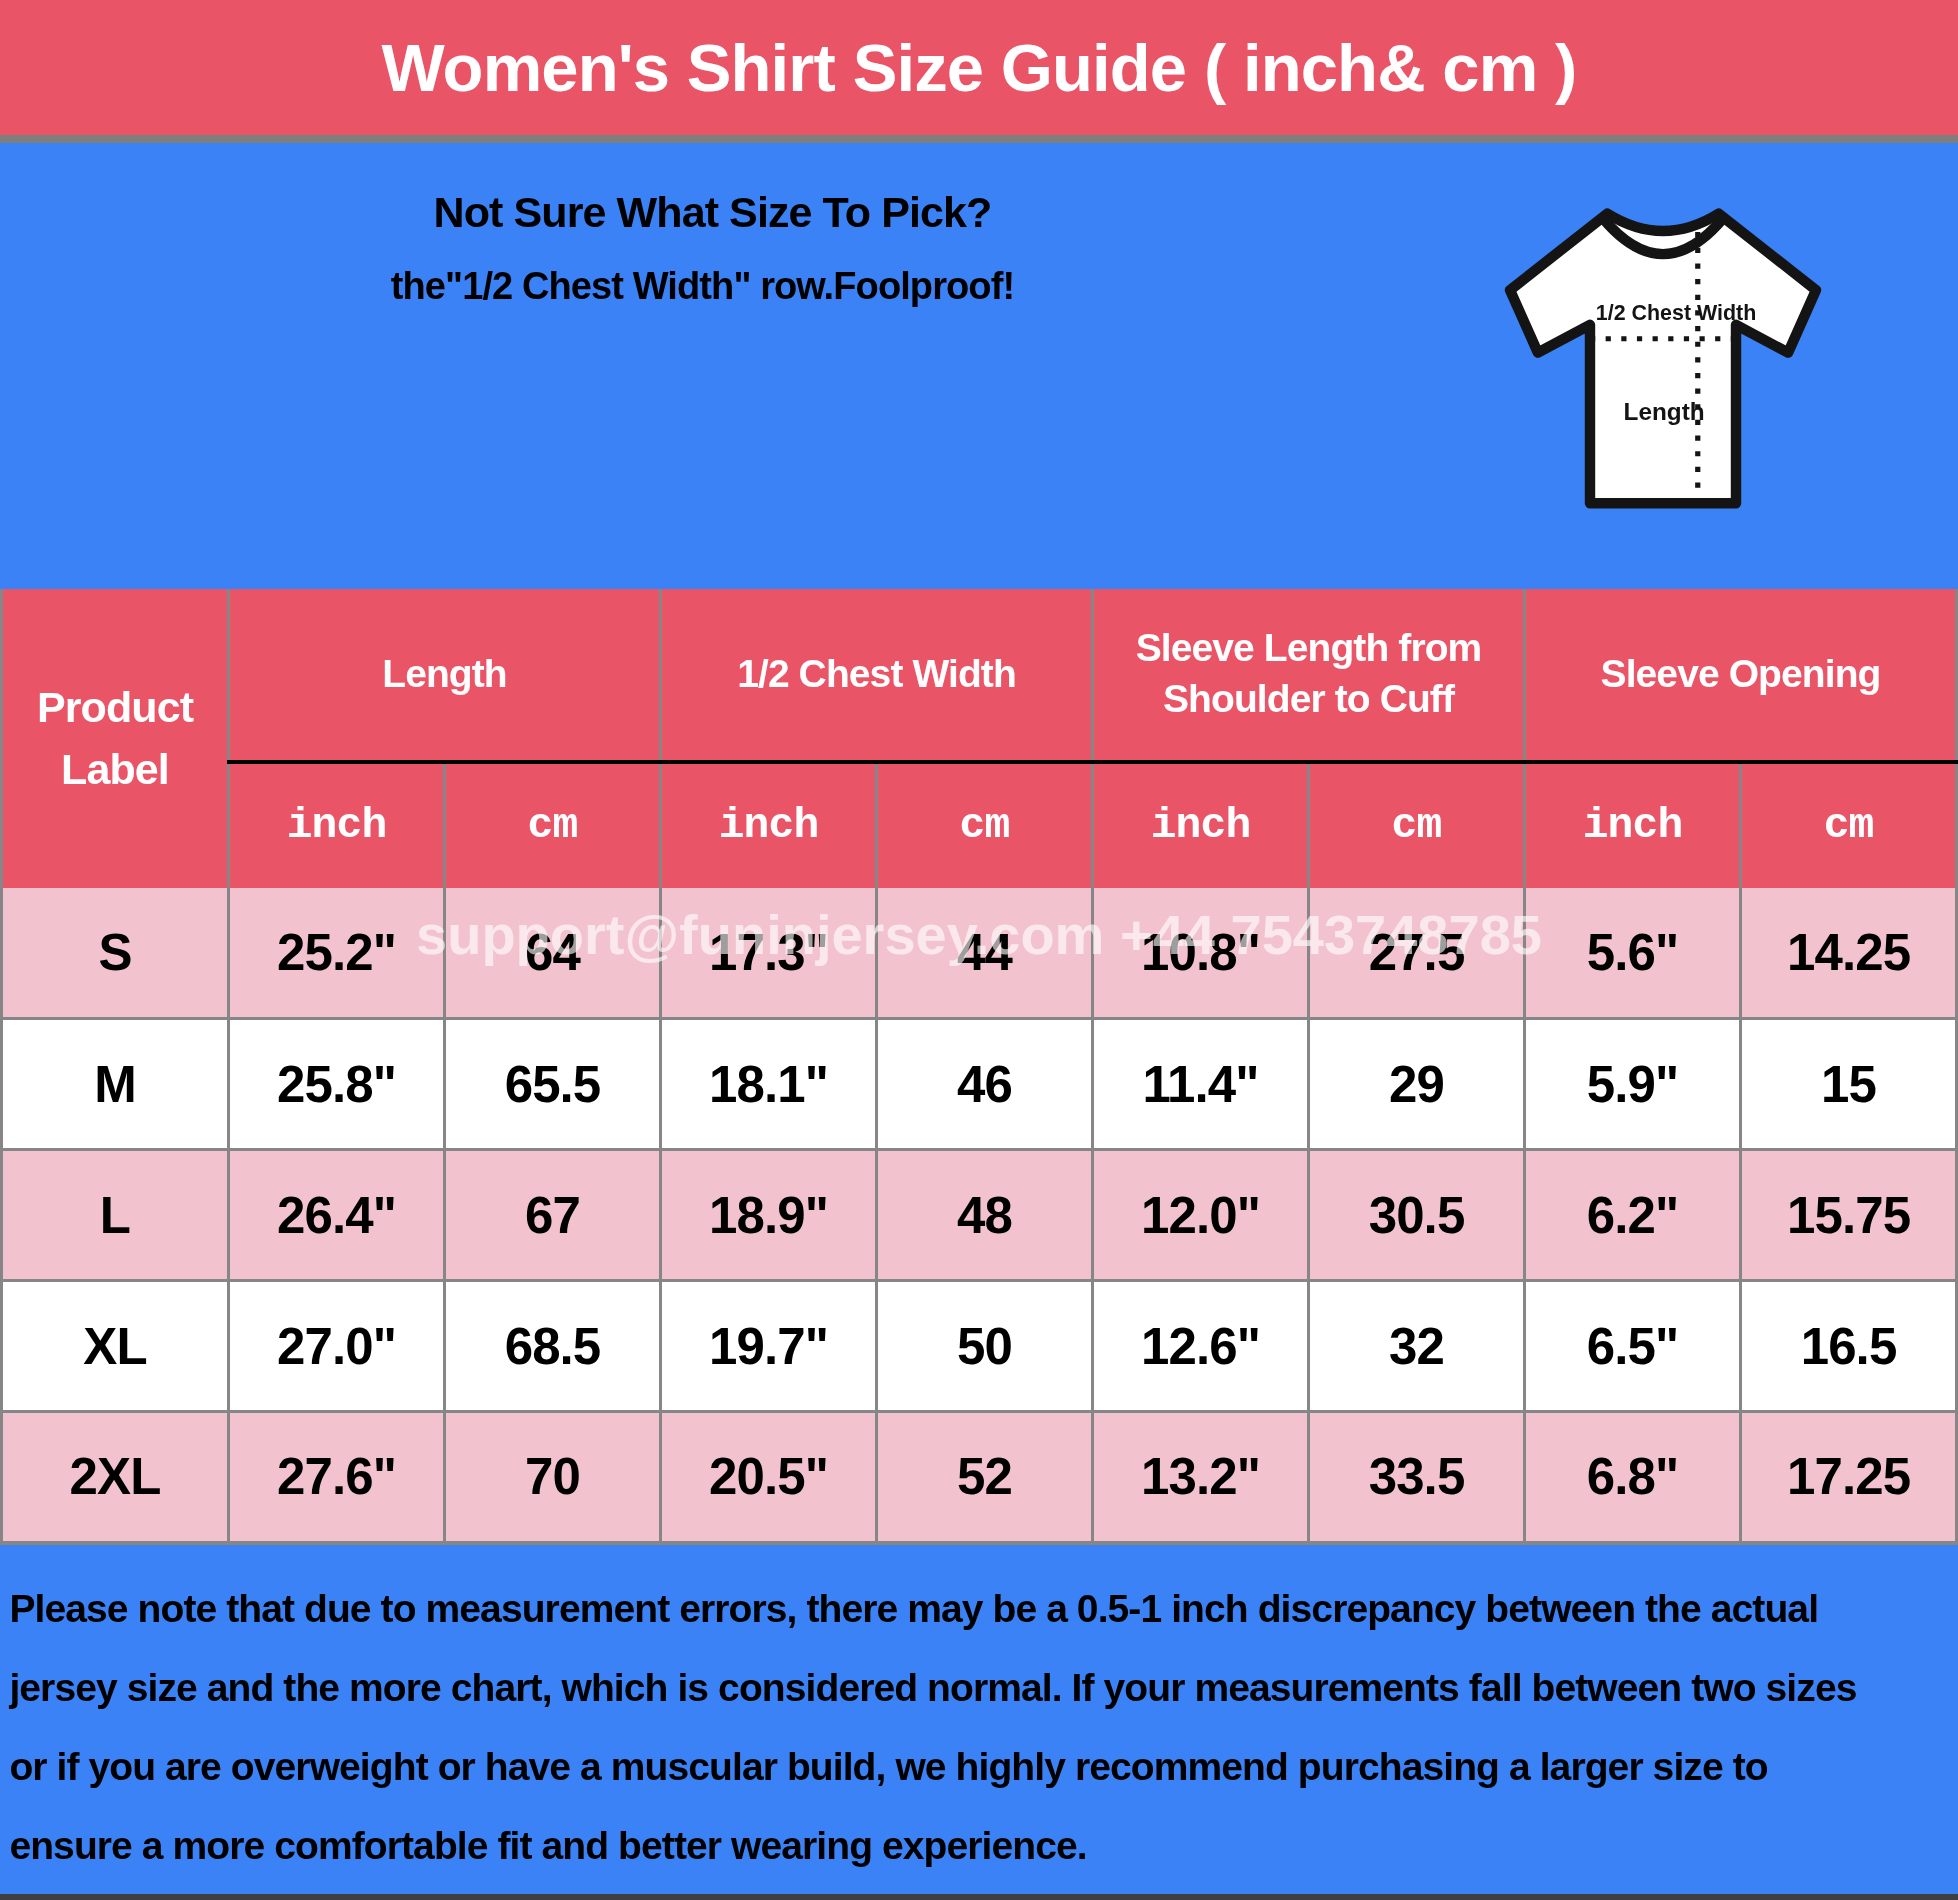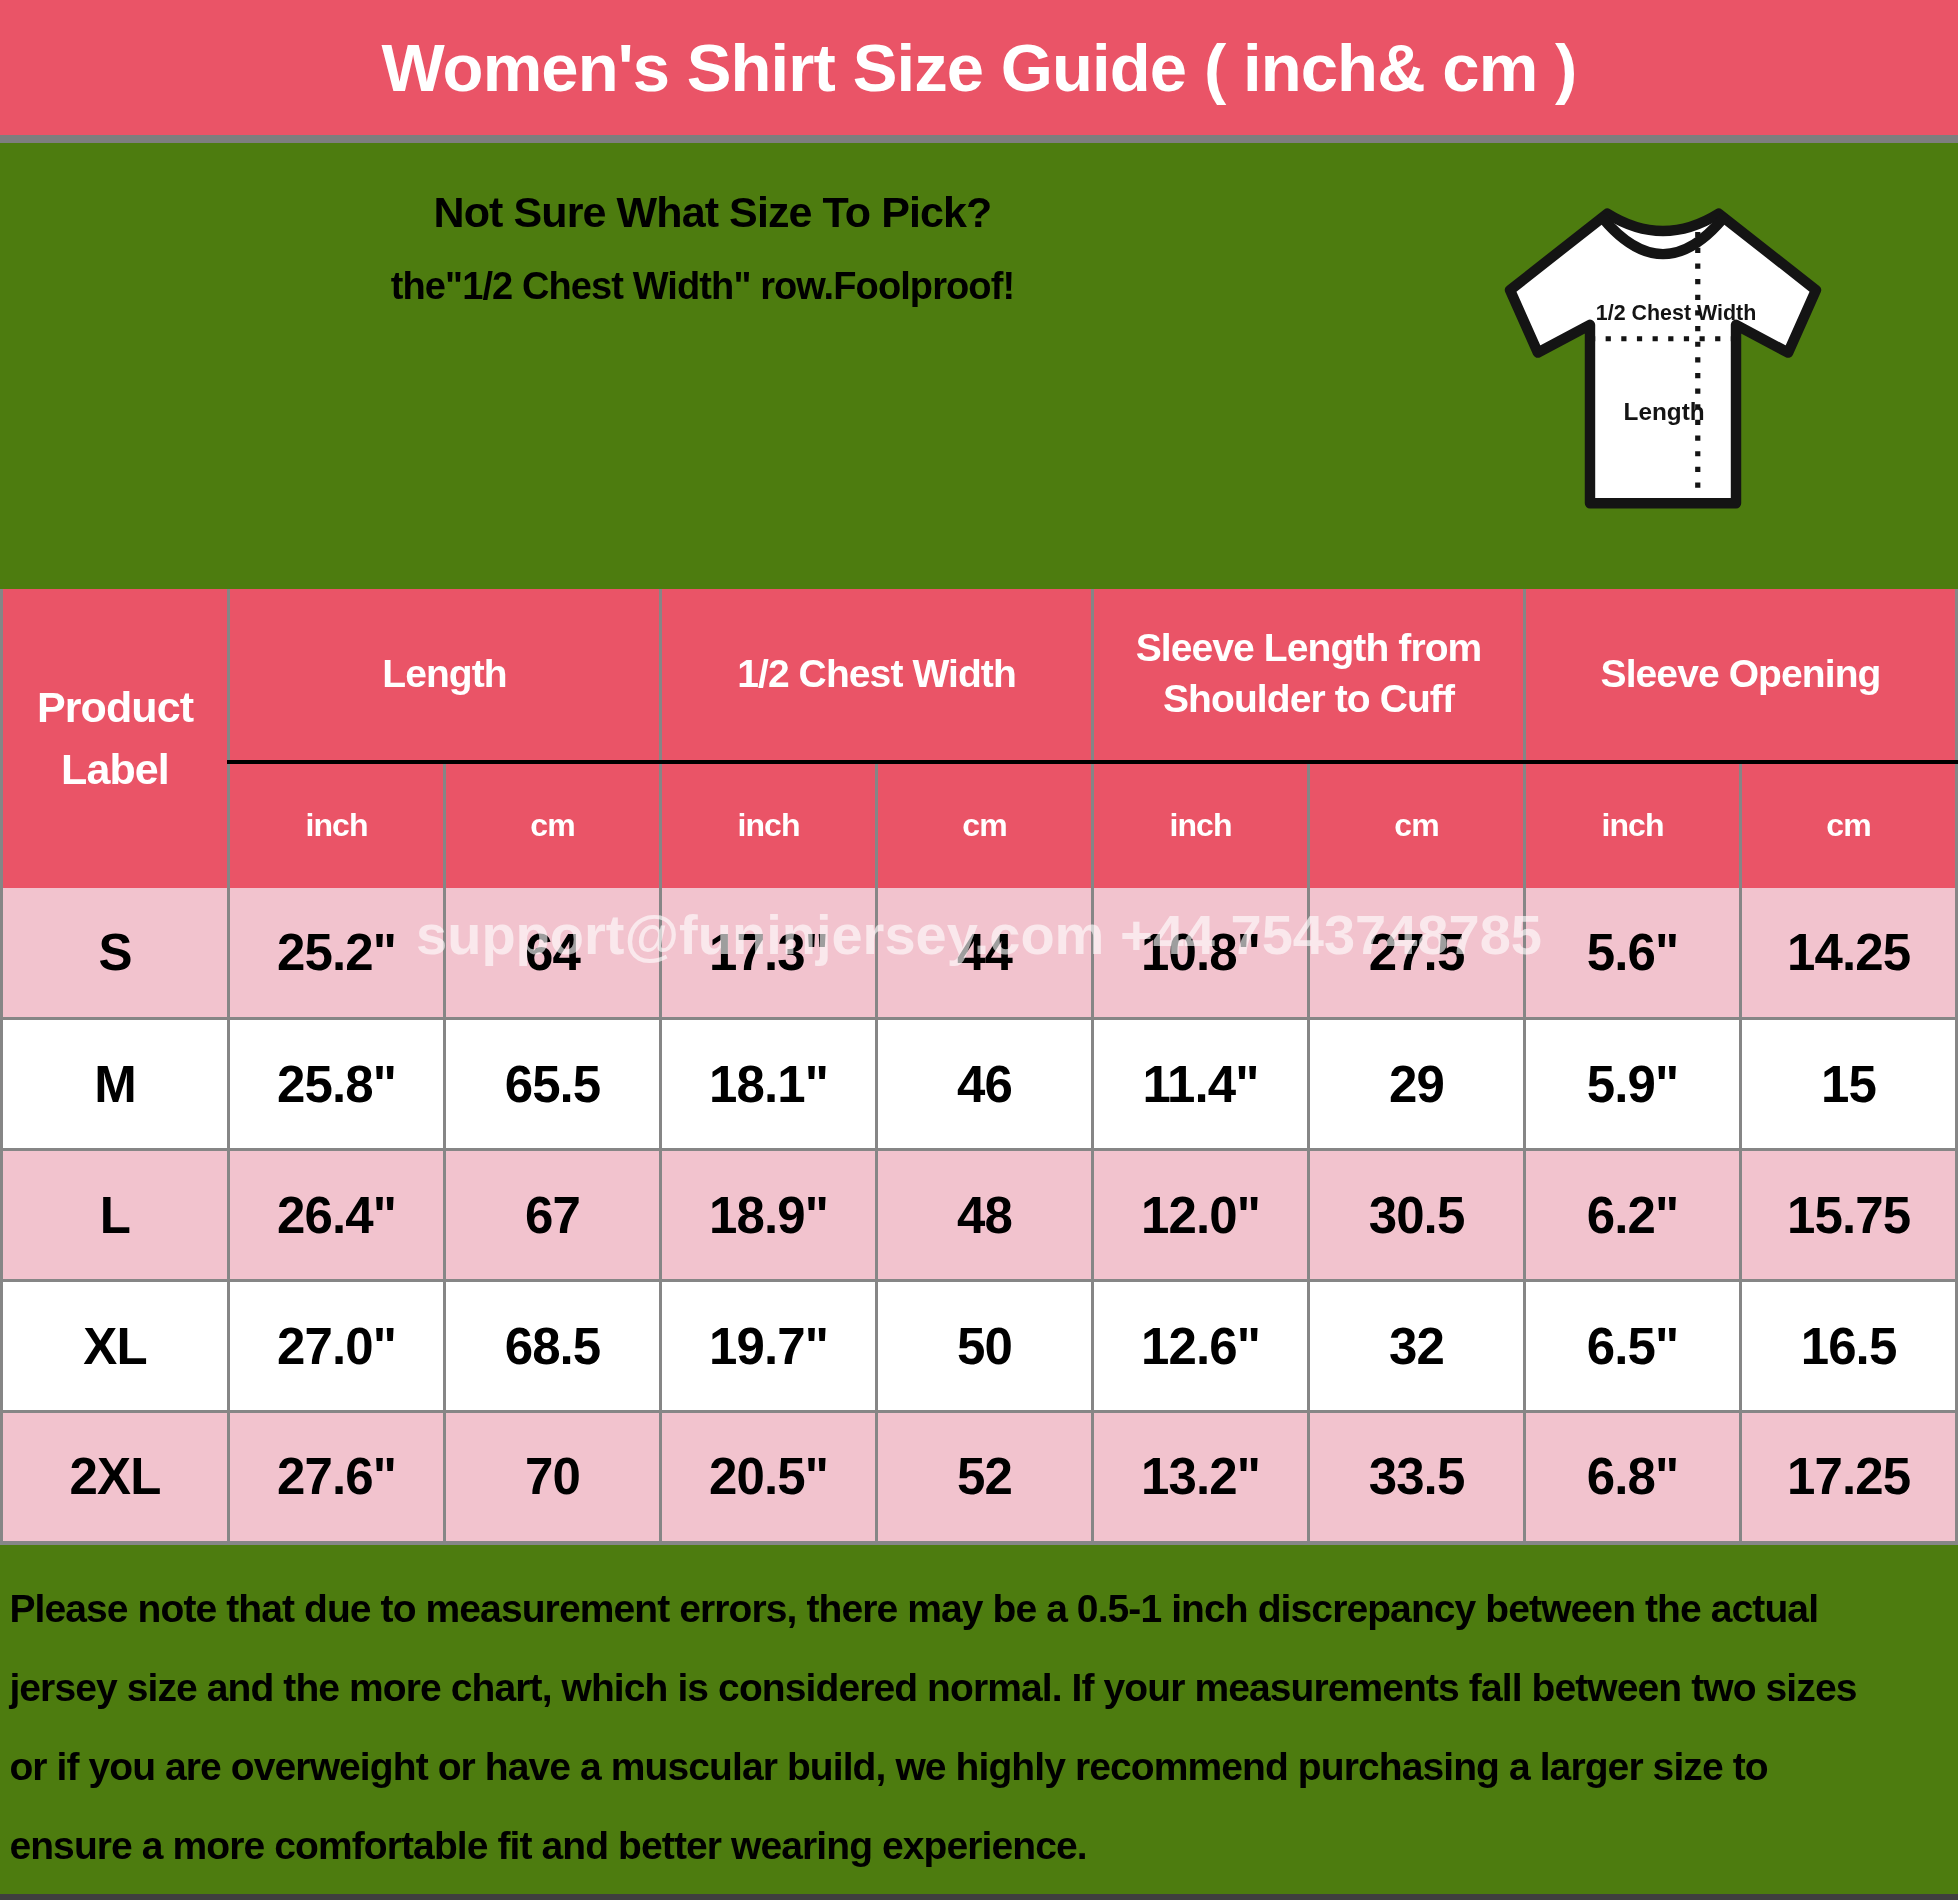--- a/index.html
+++ b/index.html
@@ -13,21 +13,21 @@
   body{
     font-family:"Liberation Sans","DejaVu Sans",sans-serif;
     font-weight:bold;
     color:#000;
   }
   .page{
     position:relative;
     width:1958px;
     height:1901px;
     overflow:hidden;
-    background:#4d7c0f;
+    background:#3b82f6;
     display:flex;
     flex-direction:column;
   }
   
   .banner{
     height:135px;
     background:var(--pink);
     display:flex;
     align-items:center;
     justify-content:center;
@@ -90,21 +90,21 @@
   }
   .size-table th{
     background:var(--pink);
     color:#fff;
     letter-spacing:-0.9px;
   }
   th.corner{font-size:43px;line-height:1.45;padding:0 28px;}
   tr.group-row{height:173px;}
   tr.group-row th.group{font-size:39px;line-height:1.3;border-bottom:4.7px solid #000;padding:0 17px;}
   tr.unit-row{height:126px;}
-  tr.unit-row th{font-size:32px;}
+  tr.unit-row th{font-size:43px;font-family:Liberation Mono, monospace;}
   tr.data-row{height:131px;}
   tr.data-row td{
     font-size:51px;
     letter-spacing:-0.9px;
     background:#fff;
   }
   tr.data-row.tinted td{background:var(--rowpink);}
   tr.data-row + tr.data-row td{border-top:3.7px solid var(--border);}
   .watermark{
     position:absolute;

